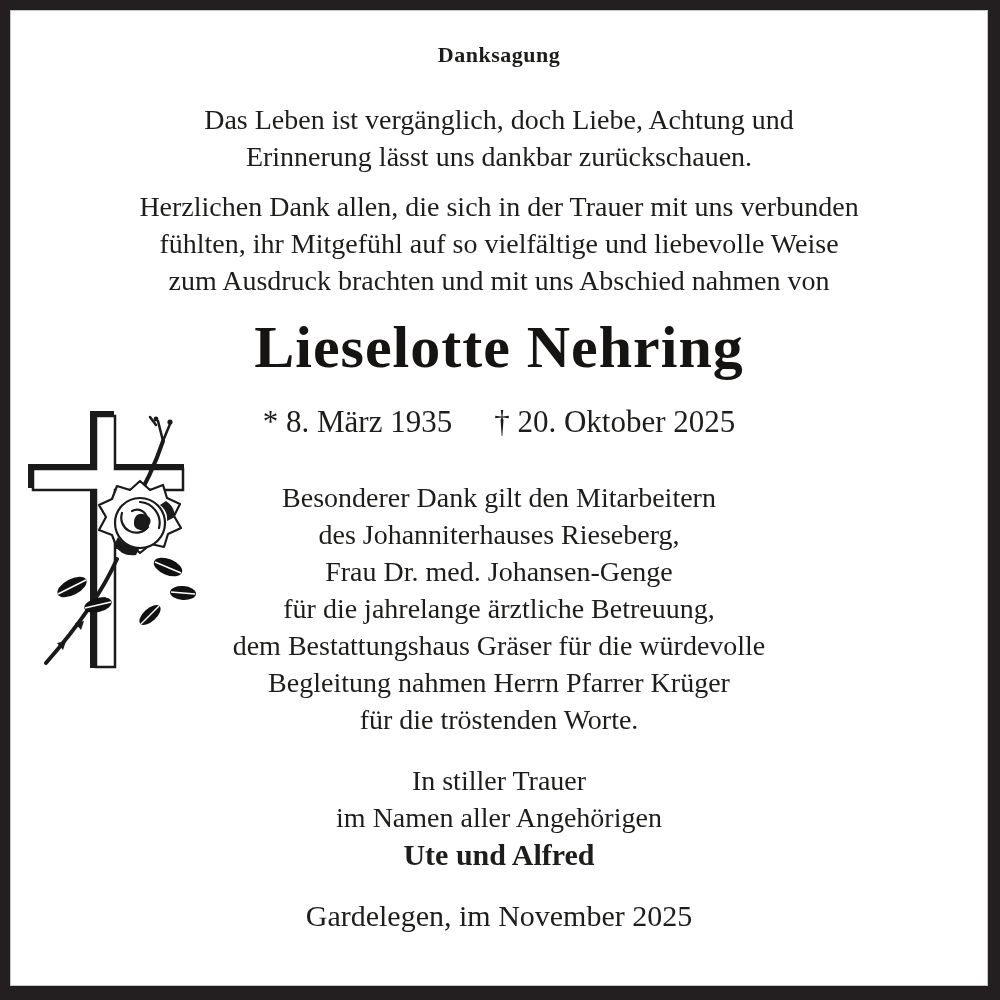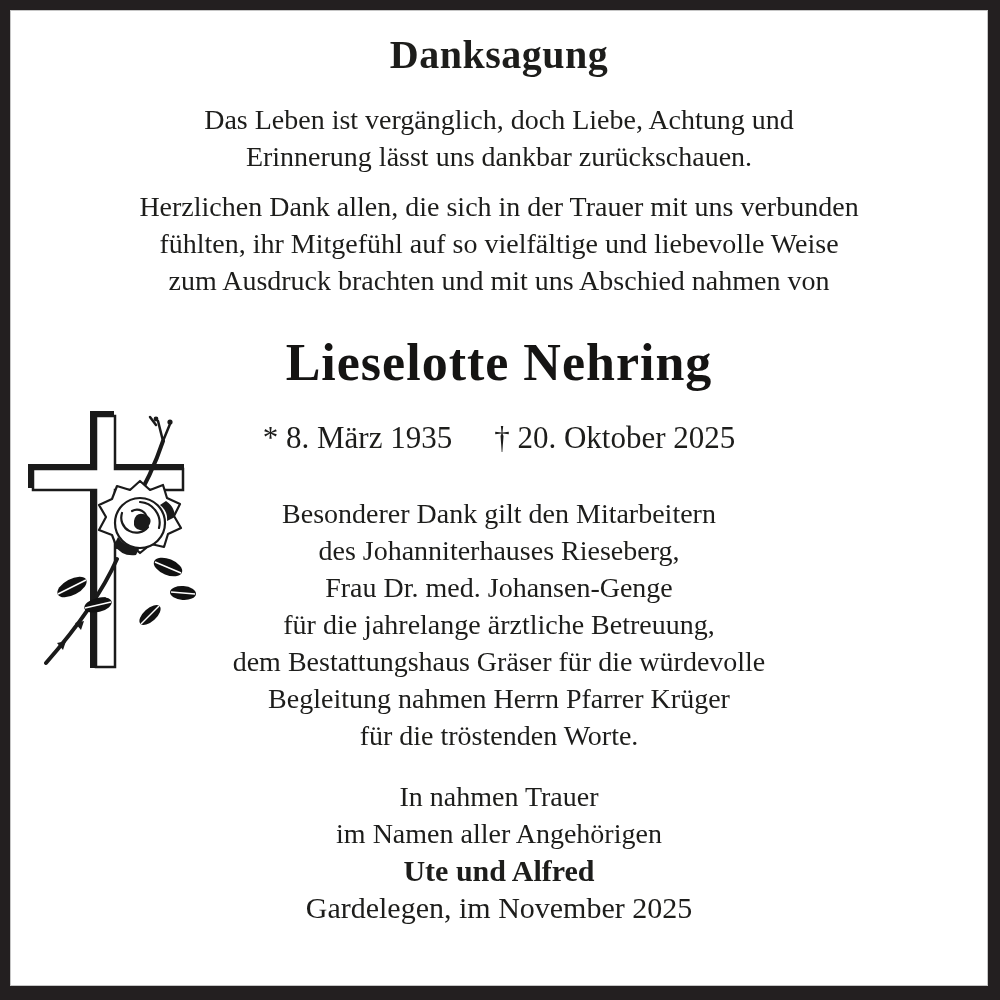--- a/index.html
+++ b/index.html
@@ -23,35 +23,35 @@
     box-shadow: inset 0 0 0 1px #c6c6c6;
   }
   .content {
     position: relative;
     width: 100%;
     height: 100%;
     text-align: center;
   }
   .title {
     margin-top: 27px;
-    font-size: 40px;
+    font-size: 22px;
     font-weight: bold;
     line-height: 36px;
     letter-spacing: 0.5px;
   }
   .intro { margin-top: 28px; }
   .thanks { margin-top: 13px; }
   .body-line {
     font-size: 28px;
     line-height: 37px;
     white-space: nowrap;
   }
   .deceased-name {
-    margin-top: 24px;
-    font-size: 52px;
+    margin-top: 8px;
+    font-size: 60px;
     font-weight: bold;
     line-height: 80px;
     letter-spacing: 1px;
     color: #151413;
     white-space: nowrap;
   }
   .dates {
     margin-top: 16px;
     font-size: 31px;
     line-height: 38px;
@@ -60,20 +60,21 @@
   .dates .birth { margin-right: 42px; }
   .special-thanks { margin-top: 38px; }
   .mourning { margin-top: 24px; }
   .mourner-line {
     font-size: 30px;
     line-height: 37px;
     font-weight: bold;
     white-space: nowrap;
   }
   .place-date {
+    margin-top: 24px;
     font-size: 30px;
     line-height: 37px;
     white-space: nowrap;
   }
   .cross-art {
     position: absolute;
     left: 12px;
     top: 372px;
     width: 188px;
     height: 272px;
@@ -108,21 +109,21 @@
       <div class="body-line">Besonderer Dank gilt den Mitarbeitern</div>
       <div class="body-line">des Johanniterhauses Rieseberg,</div>
       <div class="body-line">Frau Dr. med. Johansen-Genge</div>
       <div class="body-line">für die jahrelange ärztliche Betreuung,</div>
       <div class="body-line">dem Bestattungshaus Gräser für die würdevolle</div>
       <div class="body-line">Begleitung nahmen Herrn Pfarrer Krüger</div>
       <div class="body-line">für die tröstenden Worte.</div>
     </div>
 
     <div class="mourning">
-      <div class="body-line">In nahmen Trauer</div>
+      <div class="body-line">In stiller Trauer</div>
       <div class="body-line">im Namen aller Angehörigen</div>
       <div class="mourner-line">Ute und Alfred</div>
     </div>
 
     <div class="place-date">Gardelegen, im November 2025</div>
 
     <svg class="cross-art" viewBox="0 0 188 272" xmlns="http://www.w3.org/2000/svg" aria-hidden="true">
 
       <path d="M68,2 h24 v53 h70 v24 h-70 v180 h-24 v-180 h-62 v-24 h62 z" fill="#1a1a1a"></path>
 

